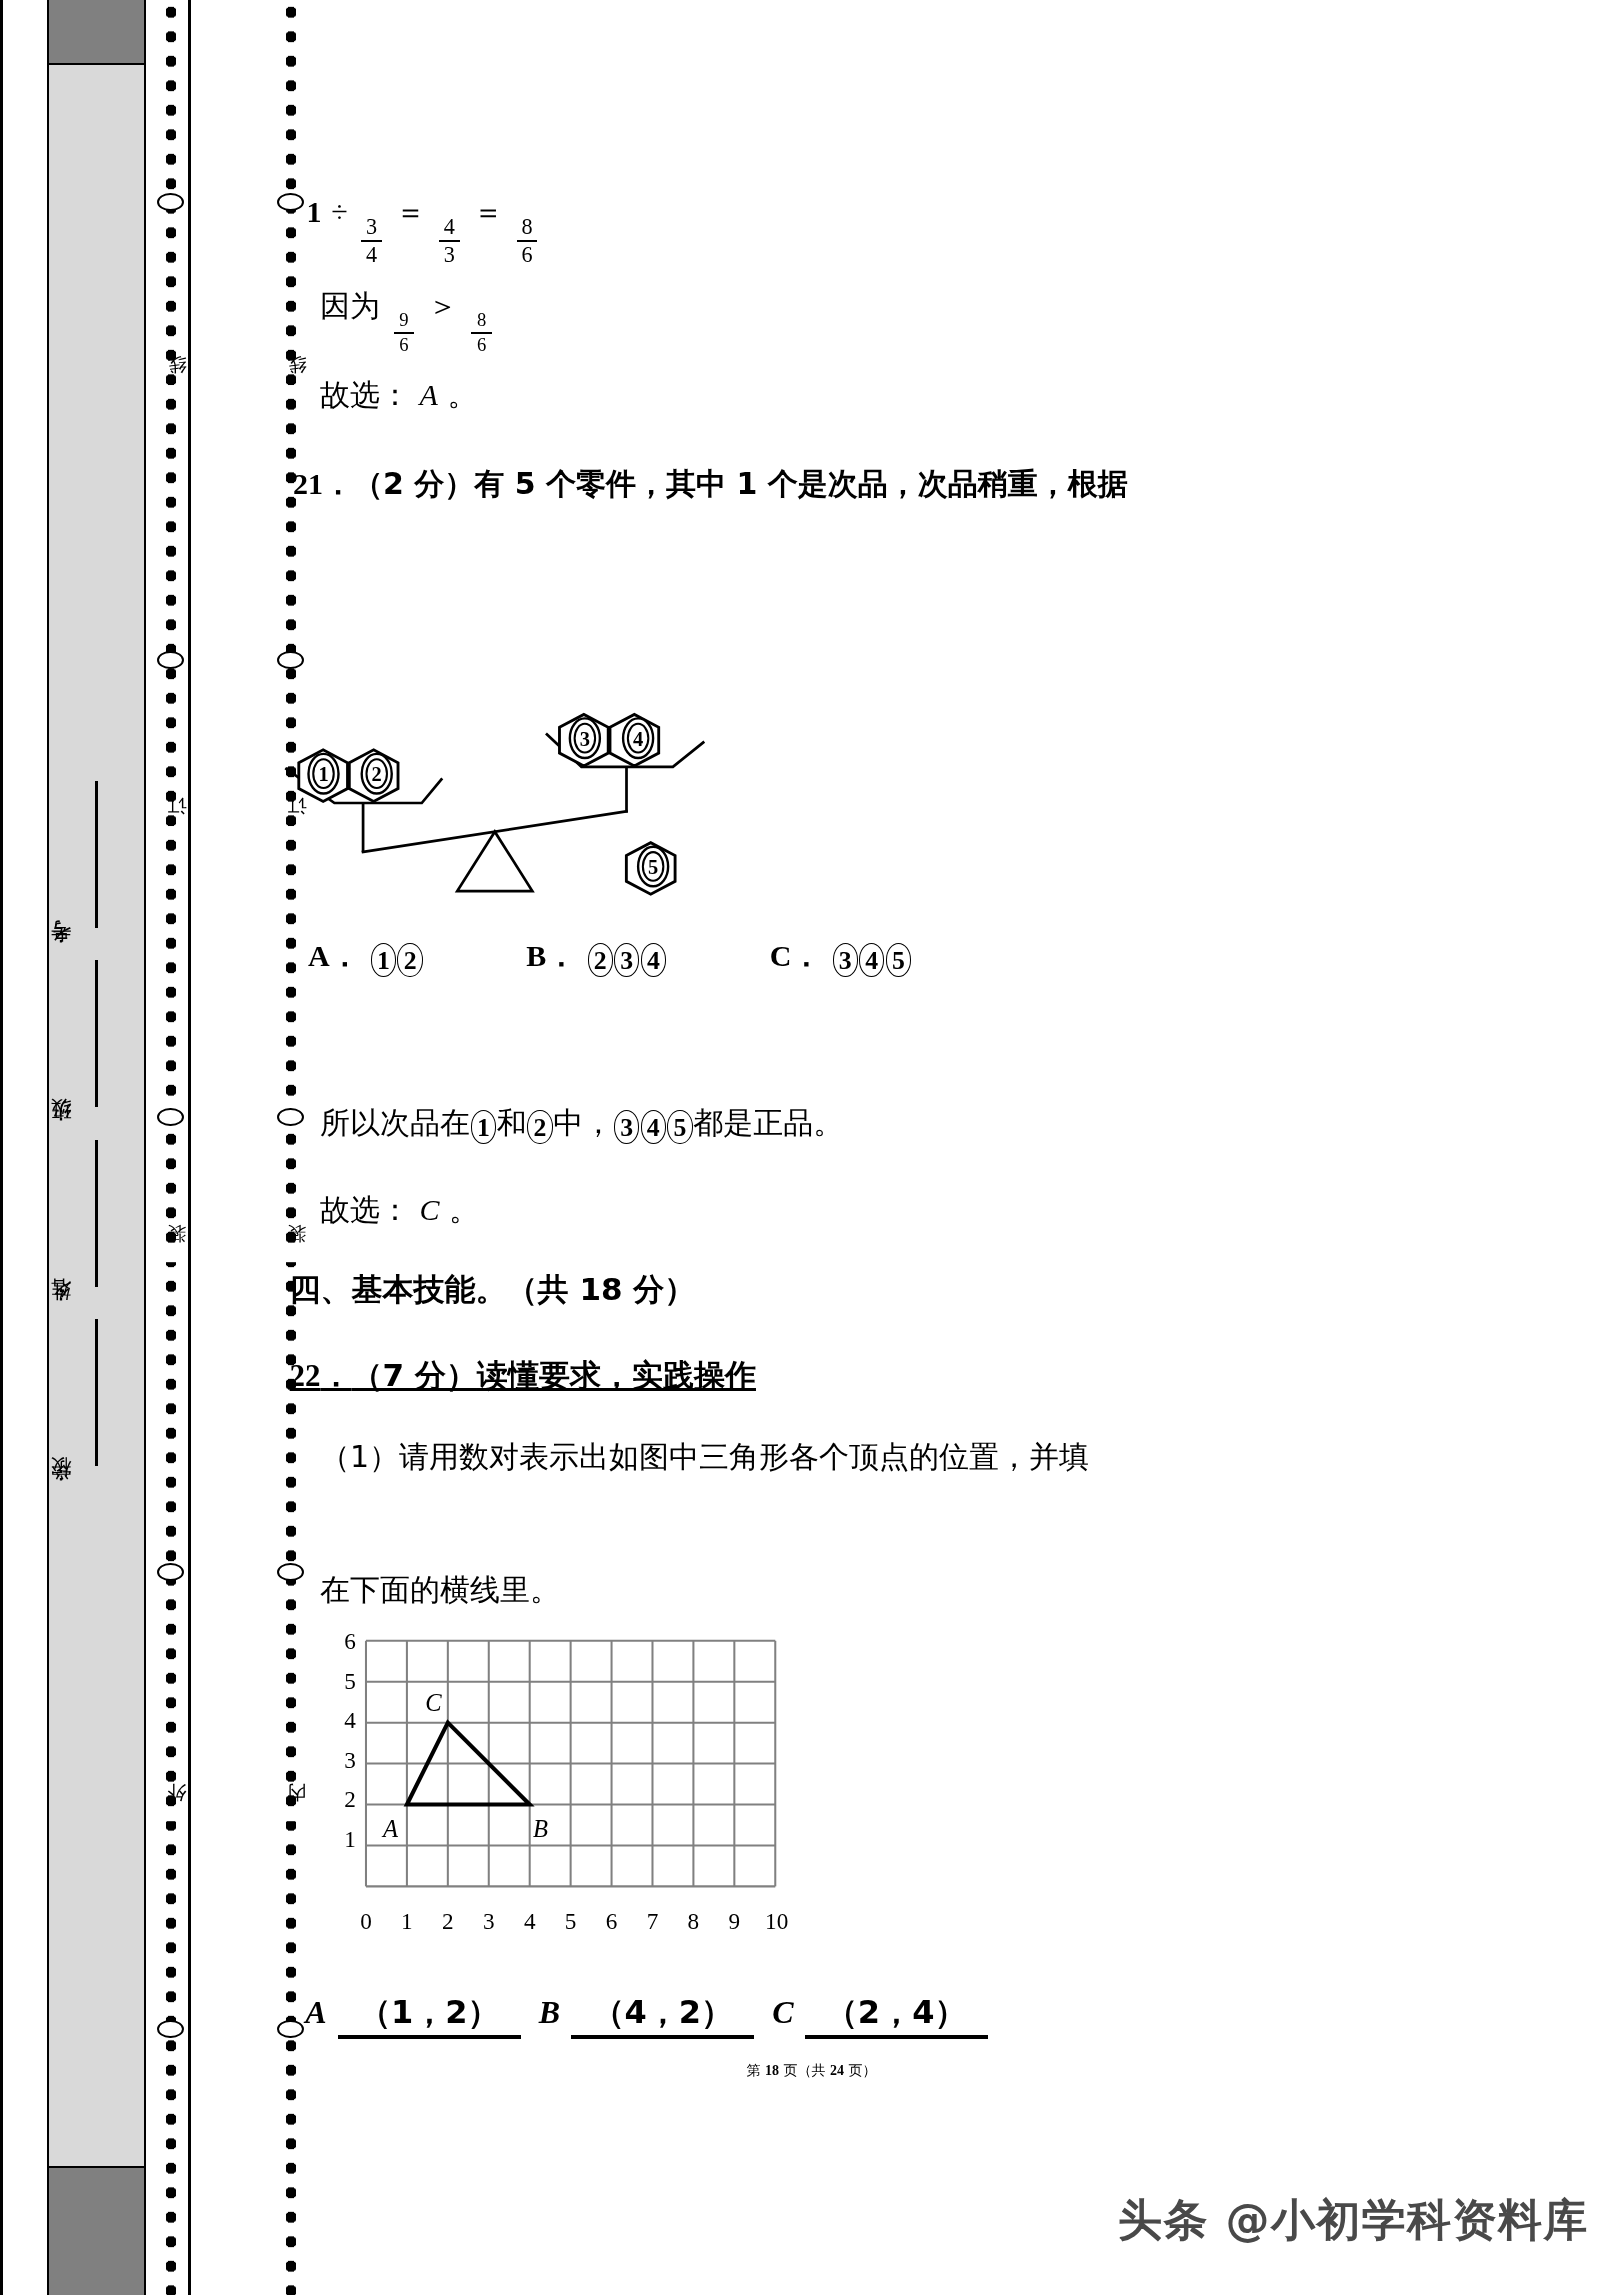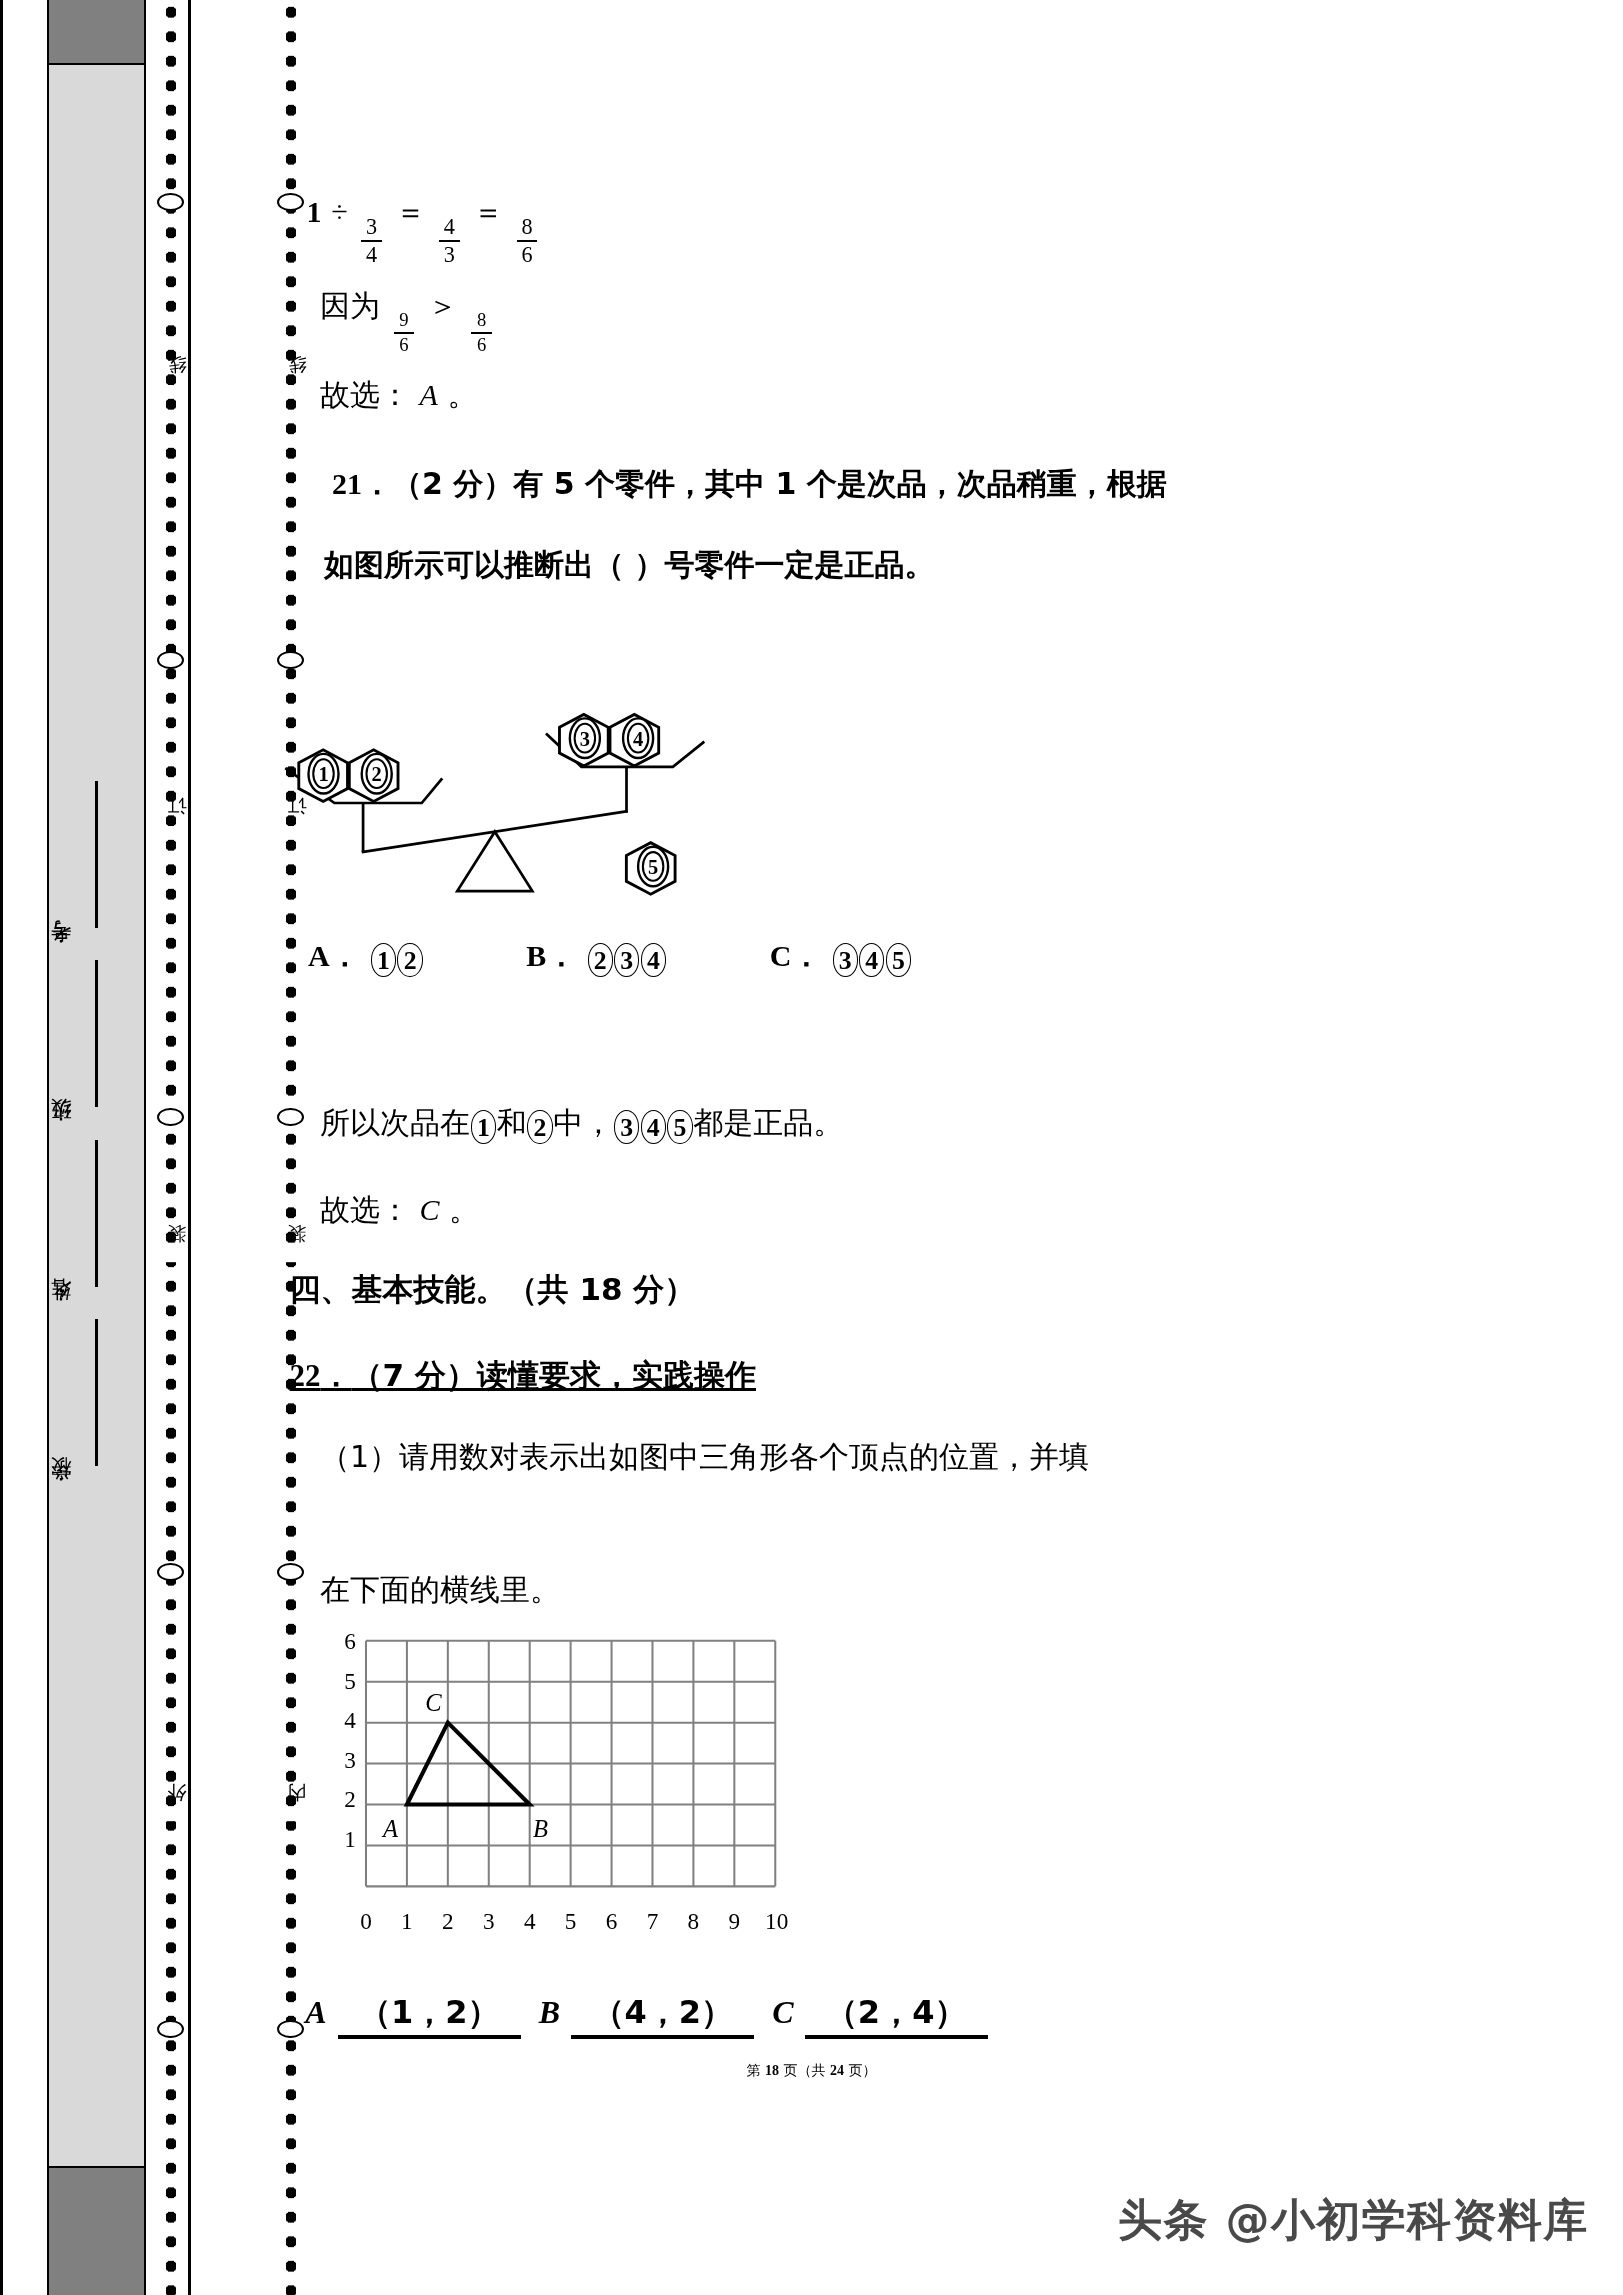--- a/index.html
+++ b/index.html
@@ -200,25 +200,22 @@
         <span class="den t">6</span>
       </span>
     </div>
 
     <div class="line zh" style="left:27px; top:375px; font-size:30px;">
       <span>故选：</span>
       <span class="t" style="font-style:italic;">A</span>
       <span>。</span>
     </div>
 
-    <div class="line zh" style="left:0px; top:464px; font-size:30px; font-weight:bold;margin-left:39px;">
+    <div class="line zh" style="left:0px; top:464px; font-size:30px; font-weight:bold;">
       <span class="t q-num">21</span><span>．</span><span>（2 分）</span><span>有 5 个零件，其中 1 个是次品，次品稍重，根据</span>
-    </div>
-    <div class="line zh" style="left:31px; top:545px; font-size:30px; font-weight:bold;">
-      <span>如图所示可以推断出（        ）号零件一定是正品。</span>
     </div>
 
     <div id="balance">
       <svg width="505" height="239" viewBox="0 0 740 350">
 
         <g fill="none" stroke="#000" stroke-width="4">
 
           <path d="M 325 228 L 270 315 L 380 315 Z"></path>
 
           <line x1="130" y1="258" x2="520" y2="198"></line>

